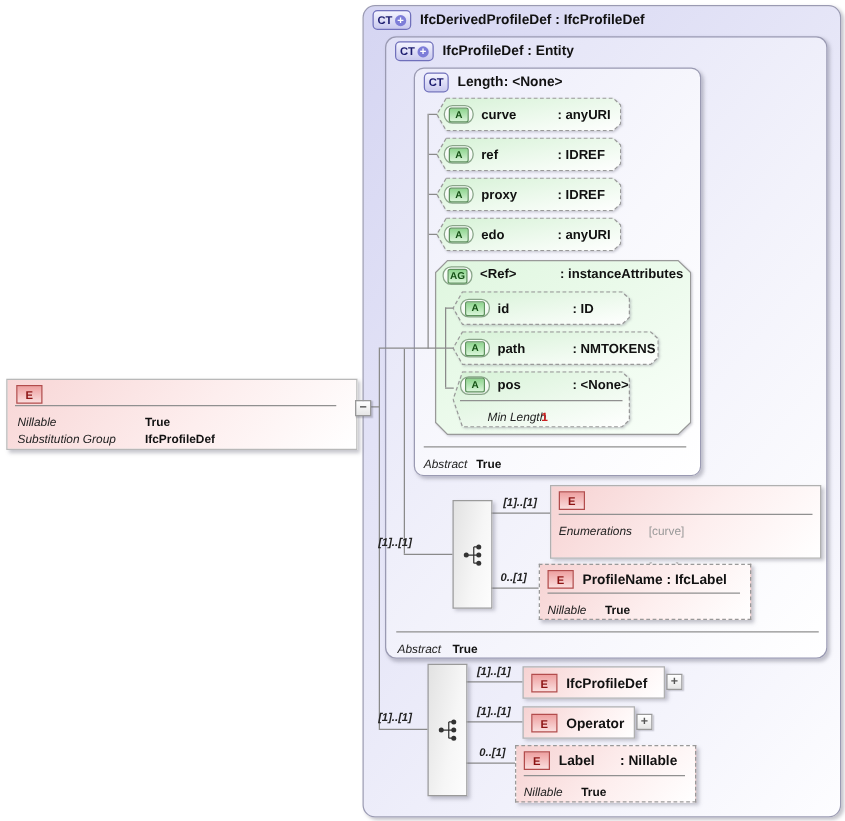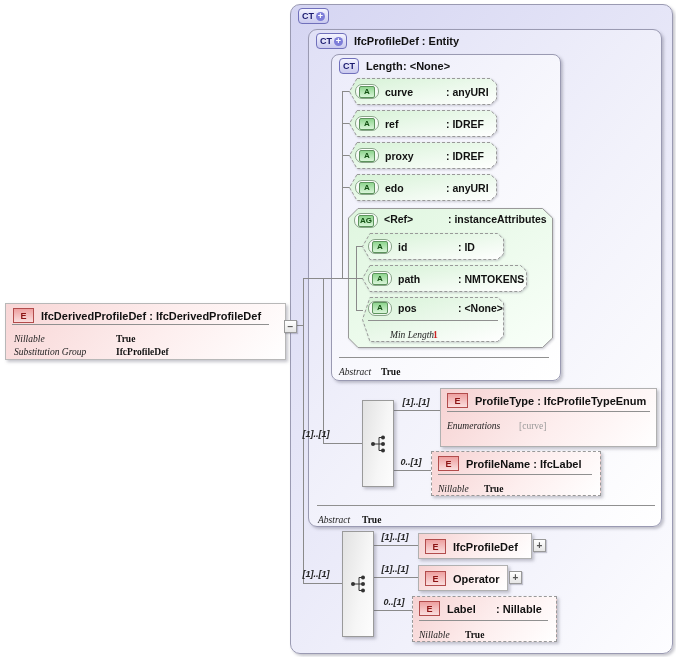--- a/index.html
+++ b/index.html
@@ -1,18 +1,18 @@
 <!DOCTYPE html>
 <html><head>
 <meta charset="utf-8">
 <style>
   html,body{margin:0;padding:0;background:#fff;}
   #stage{position:relative;width:676px;height:657px;background:#fff;overflow:hidden;
          font-family:"Liberation Sans",sans-serif;}
-  .abs{position:absolute;font-family:Liberation Serif, serif;}
+  .abs{position:absolute;}
   .ln{position:absolute;background:#8a8a8a;}
   .container{position:absolute;border:1px solid #9a9ab2;border-radius:10px;
              box-shadow:2px 2px 3px rgba(90,90,110,.35);}
   .c-outer{background:linear-gradient(130deg,#d5d5f2 0%,#ebebf9 55%,#fdfdff 100%);}
   .c-inner{background:linear-gradient(130deg,#e0e0f6 0%,#f2f2fb 55%,#ffffff 100%);border-radius:9px;}
   .c-entity{background:linear-gradient(130deg,#ececfa 0%,#f8f8fd 55%,#ffffff 100%);border-radius:8px;}
   .hdr{position:absolute;display:flex;align-items:center;gap:7px;white-space:nowrap;}
   .box-title{font-size:11px;font-weight:bold;color:#111;white-space:nowrap;}
   .ctb{display:inline-flex;align-items:center;gap:2px;padding:0 3px;height:14px;
        border:1px solid #7070bb;border-radius:4px;
@@ -107,21 +107,20 @@
   <div class="ln" style="left:392px;top:410px;width:48px;height:1px;"></div>
   <div class="ln" style="left:392px;top:470px;width:39px;height:1px;"></div>
   <div class="ln" style="left:304px;top:583px;width:38px;height:1px;"></div>
   <div class="ln" style="left:372px;top:545px;width:46px;height:1px;"></div>
   <div class="ln" style="left:372px;top:577px;width:46px;height:1px;"></div>
   <div class="ln" style="left:372px;top:610px;width:40px;height:1px;"></div>
 
   <div class="rootbox" style="left:5px;top:303px;width:279px;height:55px;">
     <div class="hdr" style="left:7px;top:4px;">
       <span class="eb">E</span>
-      <span class="box-title">IfcDerivedProfileDef : IfcDerivedProfileDef</span>
     </div>
     <div class="sep" style="left:6px;top:20px;width:257px;"></div>
     <div class="abs" style="left:8px;top:24px;">
       <span class="prop-name">Nillable</span>
     </div>
     <div class="abs" style="left:110px;top:24px;">
       <span class="prop-val">True</span>
     </div>
     <div class="abs" style="left:8px;top:37px;">
       <span class="prop-name">Substitution Group</span>
@@ -134,20 +133,21 @@
     <span>−</span>
   </div>
 
   <div class="hdr" style="left:298px;top:8px;">
     <span class="ctb">
       <span>CT</span>
       <span class="ctplus">
           <span>+</span>
         </span>
     </span>
+    <span class="box-title">IfcDerivedProfileDef : IfcProfileDef</span>
   </div>
 
   <div class="hdr" style="left:316px;top:33px;">
     <span class="ctb">
       <span>CT</span>
       <span class="ctplus">
           <span>+</span>
         </span>
     </span>
     <span class="box-title">IfcProfileDef : Entity</span>
@@ -265,21 +265,20 @@
         <circle cx="13" cy="16.5" r="2" fill="#333"></circle>
     </svg>
   </div>
   <div class="card" style="left:293px;top:429px;width:46px;">[1]..[1]</div>
   <div class="card" style="left:394px;top:397px;width:44px;">[1]..[1]</div>
   <div class="card" style="left:392px;top:457px;width:38px;">0..[1]</div>
 
   <div class="ebox" style="left:440px;top:388px;width:215px;height:57px;">
     <div class="hdr" style="left:6px;top:4px;">
       <span class="eb">E</span>
-      <span class="box-title">ProfileType : IfcProfileTypeEnum</span>
     </div>
     <div class="sep" style="left:6px;top:22px;width:203px;"></div>
     <div class="abs" style="left:6px;top:26px;"><span class="prop-name">Enumerations</span></div>
     <div class="abs" style="left:78px;top:26px;"><span class="prop-val muted">[curve]</span></div>
     <div class="abs" style="left:78px;top:55px;"><span class="prop-val muted">[area]</span></div>
   </div>
 
   <div class="ebox dashed" style="left:431px;top:451px;width:168px;height:43px;">
     <div class="hdr" style="left:6px;top:4px;">
       <span class="eb">E</span>

